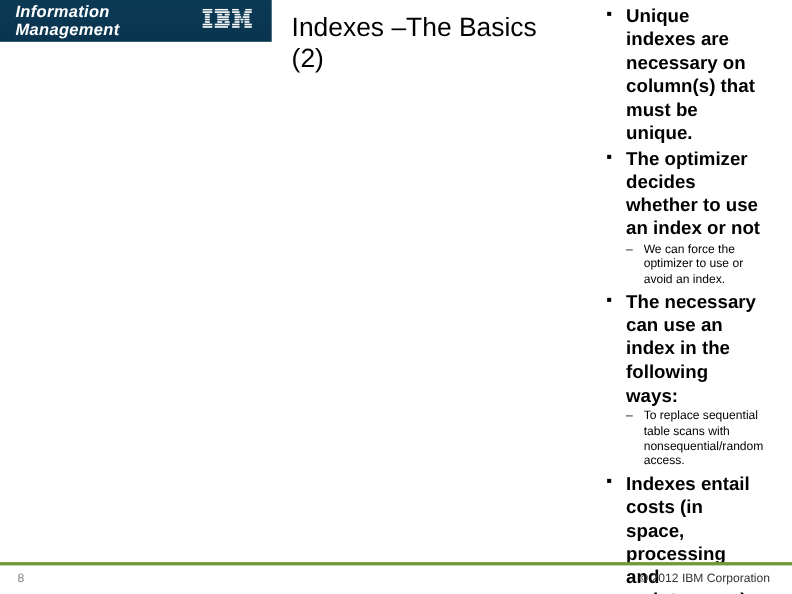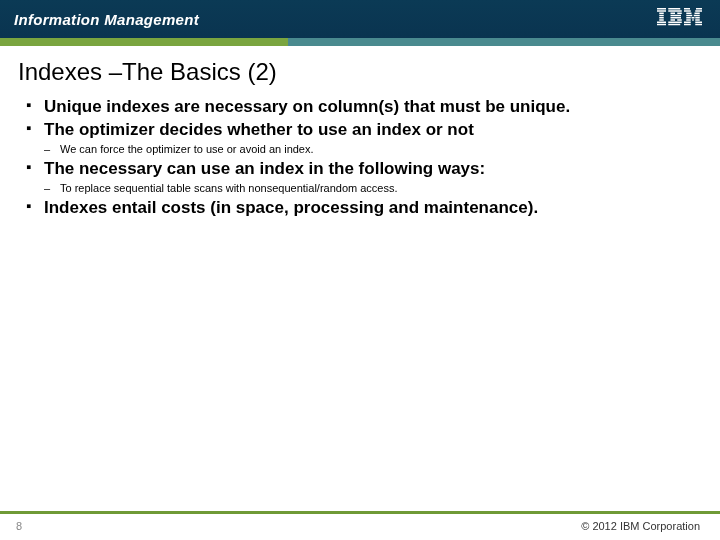--- a/index.html
+++ b/index.html
@@ -1,24 +1,24 @@
 <!DOCTYPE html>
 <html><head>
 <meta charset="utf-8">
 <style>
   * { margin: 0; padding: 0; box-sizing: border-box; }
   html, body { width: 720px; height: 540px; font-family: Arial, Helvetica, sans-serif; background: #fff; overflow: hidden; }
-  .slide { width: 720px; height: 540px; position: relative; display: flex; flex-direction: column; }
+  .slide { width: 720px; height: 540px; position: relative; display: flex; flex-direction: row; }
   .topbar { height: 38px; background: linear-gradient(to bottom, #0b3a55 0%, #0a3450 100%); display: flex; align-items: center; justify-content: space-between; padding: 0 18px 0 14px; }
   .brand { color: #fff; font-size: 15px; font-style: italic; font-weight: bold; letter-spacing: 0.3px; }
   .topstripe { height: 8px; display: flex; }
   .topstripe .green { flex: 4; background: #7aa53f; }
   .topstripe .teal  { flex: 6; background: #4a8a8f; }
   .title { font-size: 24px; font-weight: normal; color: #000000; padding: 12px 18px 6px 18px; }
-  .body { flex: 1; padding: 4px 38px 0 26px; color: #000; }
+  .body { flex: 1; padding: 4px 26px 0 26px; color: #000; }
   .lvl1 { list-style: none; }
   .lvl1 > li { position: relative; padding-left: 18px; font-weight: bold; font-size: 17px; line-height: 1.25; margin-bottom: 2px; }
   .lvl1 > li::before { content: "▪"; position: absolute; left: 0; top: 0; font-size: 15px; color: #000; }
   .lvl2 { list-style: none; margin-top: 2px; margin-bottom: 2px; }
   .lvl2 > li { position: relative; padding-left: 16px; font-weight: normal; font-size: 11px; line-height: 1.25; margin-bottom: 1px; }
   .lvl2 > li::before { content: "–"; position: absolute; left: 0; top: 0; color: #000; }
   .footer { position: absolute; bottom: 0; left: 0; right: 0; }
   .footstripe { height: 3px; background: #6f9a36; }
   .footrow { display: flex; justify-content: space-between; align-items: center; padding: 6px 20px 8px 16px; font-size: 11px; color: #555; }
   .pagenum { color: #888; }

